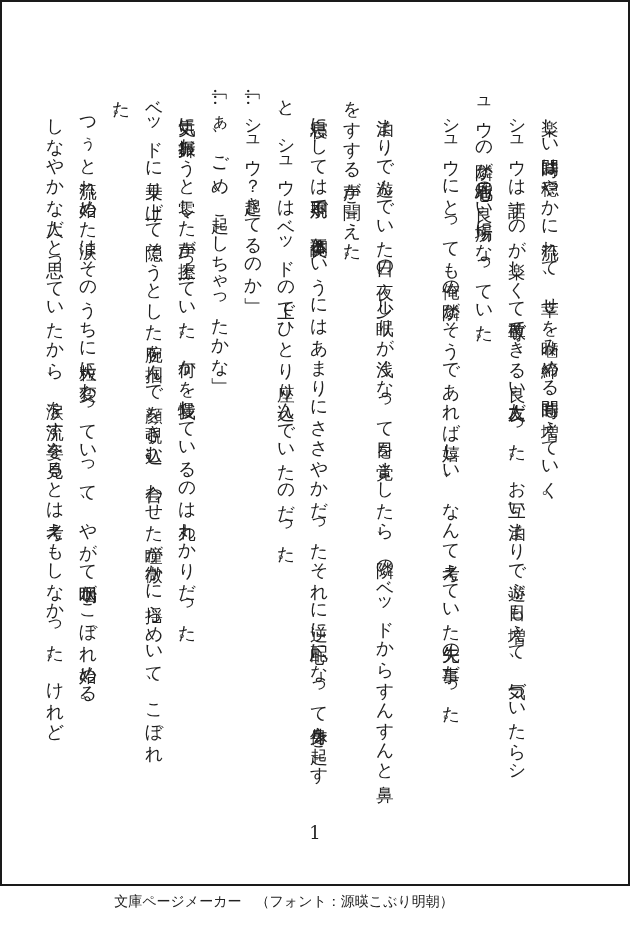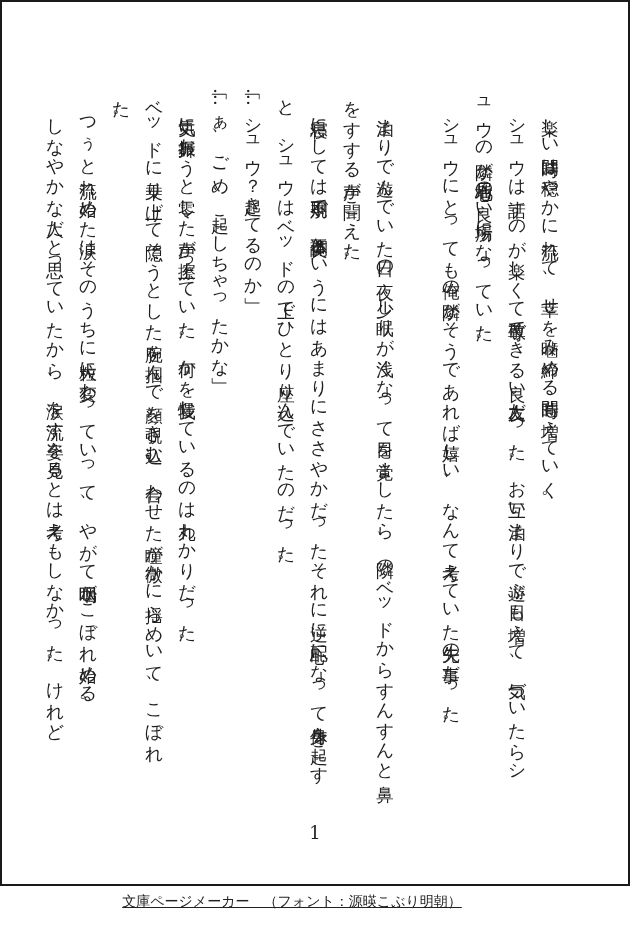--- a/index.html
+++ b/index.html
@@ -56,27 +56,26 @@
     left: 0;
     width: 630px;
     text-align: center;
     font-size: 18px;
     line-height: 22px;
     color: #1f1f1f;
   }
   .footer-caption {
     position: absolute;
     top: 892px;
-    left: 12px;
+    left: 4px;
     width: 560px;
     text-align: center;
     font-size: 14px;
     line-height: 18px;
     color: #222222;
-    text-decoration: underline;
   }
 </style>
 </head>
 <body>
 
 <div class="page-frame"></div>
 
 <div class="text-body">
     <p class="para">　楽しい時間は穏やかに流れて、幸せを噛み締める時間も増えていく。</p>
     <p class="para">　シュウは話すのが楽しくて尊敬できる良い友人だった。お互い泊まりで遊ぶ日も増えて、気づいたらシュウの隣が居心地の良い場所になっていた。</p>

